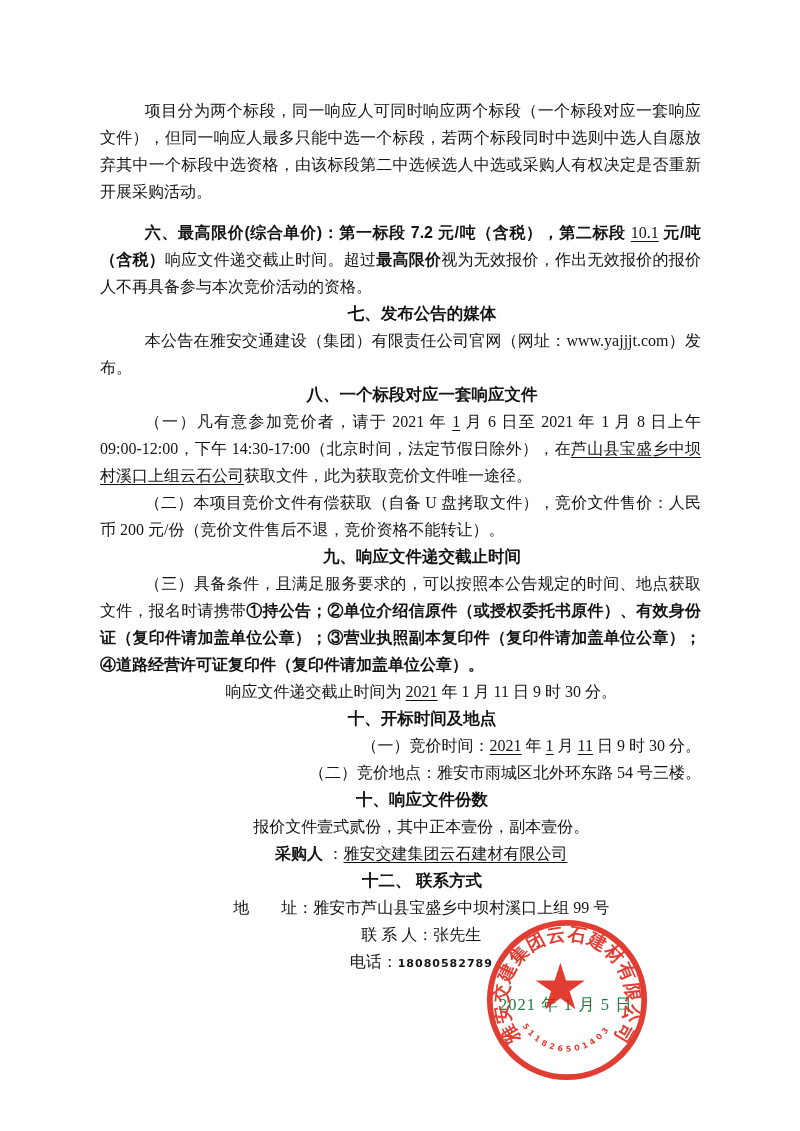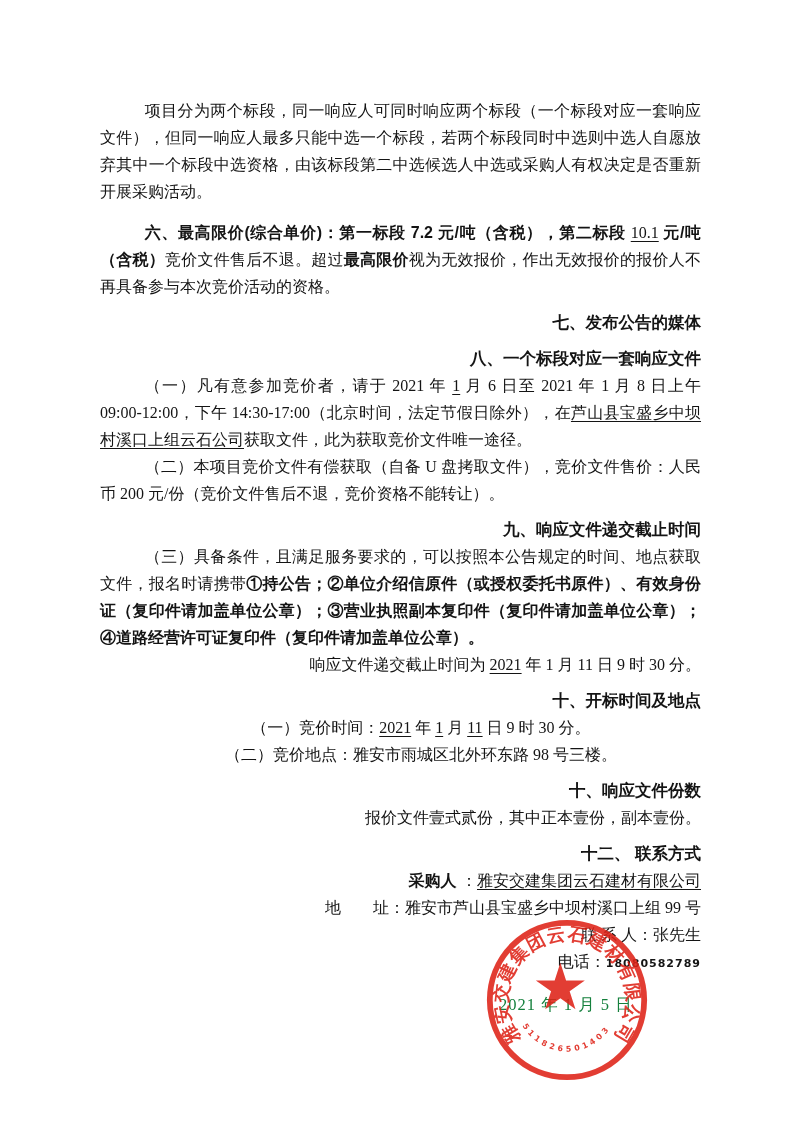--- a/index.html
+++ b/index.html
@@ -20,29 +20,28 @@
     left: 100px; top: 97px;
     width: 601px;
     font-size: 16px;
     line-height: 27px;
     text-align: justify;
   }
   p.para { margin: 0; }
   p.body { text-indent: 2.8em; }
   p.first-gap { margin-top: 14px; }
   p.head {
-    margin-top: 9px;
     padding-left: 2.6em;
-    text-align: right;
+    text-align: center;
     font-family: "Liberation Sans", "DejaVu Sans", sans-serif;
     font-weight: bold;
     font-size: 16.5px;
   }
-  p.line { padding-left: 2.6em; text-align: right; }
-  p.sub  { padding-left: 2.55em; text-align: center; }
+  p.line { padding-left: 2.6em; text-align: center; }
+  p.sub  { padding-left: 2.55em; text-align: right; }
   span.b { font-weight: bold; font-family: Liberation Sans, sans-serif; }
   span.u { text-decoration: underline; text-underline-offset: 3px; }
   span.phone {
     font-weight: bold;
     font-family: "DejaVu Sans", "Liberation Sans", sans-serif;
     font-size: 11px;
     letter-spacing: 1px;
   }
   .seal-date {
     position: absolute;
@@ -76,35 +75,36 @@
     letter-spacing: 4px;
   }
 </style>
 </head>
 <body>
 
 <div class="page">
 
   <div class="doc-body">
       <p class="para body"><span>项目分为两个标段，同一响应人可同时响应两个标段（一个标段对应一套响应文件），但同一响应人最多只能中选一个标段，若两个标段同时中选则中选人自愿放弃其中一个标段中选资格，由该标段第二中选候选人中选或采购人有权决定是否重新开展采购活动。</span></p>
-      <p class="para body first-gap"><span class="b">六、最高限价(综合单价)：第一标段 7.2 元/吨（含税），第二标段 </span><span class="u">10.1</span><span> </span><span class="b">元/吨（含税）</span><span>竞价文件售后不退。超过</span><span class="b">最高限价</span><span>视为无效报价，作出无效报价的报价人不再具备参与本次竞价活动的资格。</span></p>
+      <p class="para body first-gap"><span class="b">六、最高限价(综合单价)：第一标段 7.2 元/吨（含税），第二标段 </span><span class="u">10.1</span><span> </span><span class="b">元/吨（含税）</span><span>响应文件递交截止时间。超过</span><span class="b">最高限价</span><span>视为无效报价，作出无效报价的报价人不再具备参与本次竞价活动的资格。</span></p>
       <p class="para head"><span class="b">七、发布公告的媒体</span></p>
+      <p class="para body"><span>本公告在雅安交通建设（集团）有限责任公司官网（网址：www.yajjjt.com）发布。</span></p>
       <p class="para head"><span class="b">八、一个标段对应一套响应文件</span></p>
       <p class="para body"><span>（一）凡有意参加竞价者，请于 2021 年 </span><span class="u">1</span><span> 月 6 日至 2021 年 1 月 8 日上午 09:00-12:00，下午 14:30-17:00（北京时间，法定节假日除外），在</span><span class="u">芦山县宝盛乡中坝村溪口上组云石公司</span><span>获取文件，此为获取竞价文件唯一途径。</span></p>
       <p class="para body"><span>（二）本项目竞价文件有偿获取（自备 U 盘拷取文件），竞价文件售价：人民币 200 元/份（竞价文件售后不退，竞价资格不能转让）。</span></p>
       <p class="para head"><span class="b">九、响应文件递交截止时间</span></p>
       <p class="para body"><span>（三）具备条件，且满足服务要求的，可以按照本公告规定的时间、地点获取文件，报名时请携带</span><span class="b">①持公告；②单位介绍信原件（或授权委托书原件）、有效身份证（复印件请加盖单位公章）；③营业执照副本复印件（复印件请加盖单位公章）；④道路经营许可证复印件（复印件请加盖单位公章）。</span></p>
       <p class="para line"><span>响应文件递交截止时间为 </span><span class="u">2021</span><span> 年 1 月 11 日 9 时 30 分。</span></p>
       <p class="para head"><span class="b">十、开标时间及地点</span></p>
       <p class="para sub"><span>（一）竞价时间：</span><span class="u">2021</span><span> 年 </span><span class="u">1</span><span> 月 </span><span class="u">11</span><span> 日 9 时 30 分。</span></p>
-      <p class="para sub"><span>（二）竞价地点：雅安市雨城区北外环东路 98 号三楼。</span></p>
+      <p class="para sub"><span>（二）竞价地点：雅安市雨城区北外环东路 54 号三楼。</span></p>
       <p class="para head"><span class="b">十、响应文件份数</span></p>
       <p class="para line"><span>报价文件壹式贰份，其中正本壹份，副本壹份。</span></p>
+      <p class="para line"><span class="b">采购人 </span><span>：</span><span class="u">雅安交建集团云石建材有限公司</span></p>
       <p class="para head"><span class="b">十二、 联系方式</span></p>
-      <p class="para line"><span class="b">采购人 </span><span>：</span><span class="u">雅安交建集团云石建材有限公司</span></p>
       <p class="para line"><span>地　　址：雅安市芦山县宝盛乡中坝村溪口上组 99 号</span></p>
       <p class="para line"><span>联 系 人：张先生</span></p>
       <p class="para line"><span>电话：</span><span class="phone">18080582789</span></p>
     </div>
 
   <div class="seal-date">2021 年 1 月 5 日</div>
 
   <div class="stamp">
     <svg viewBox="0 0 200 200" aria-hidden="true">
       <circle class="seal-ring" cx="100" cy="100" r="93"></circle>

